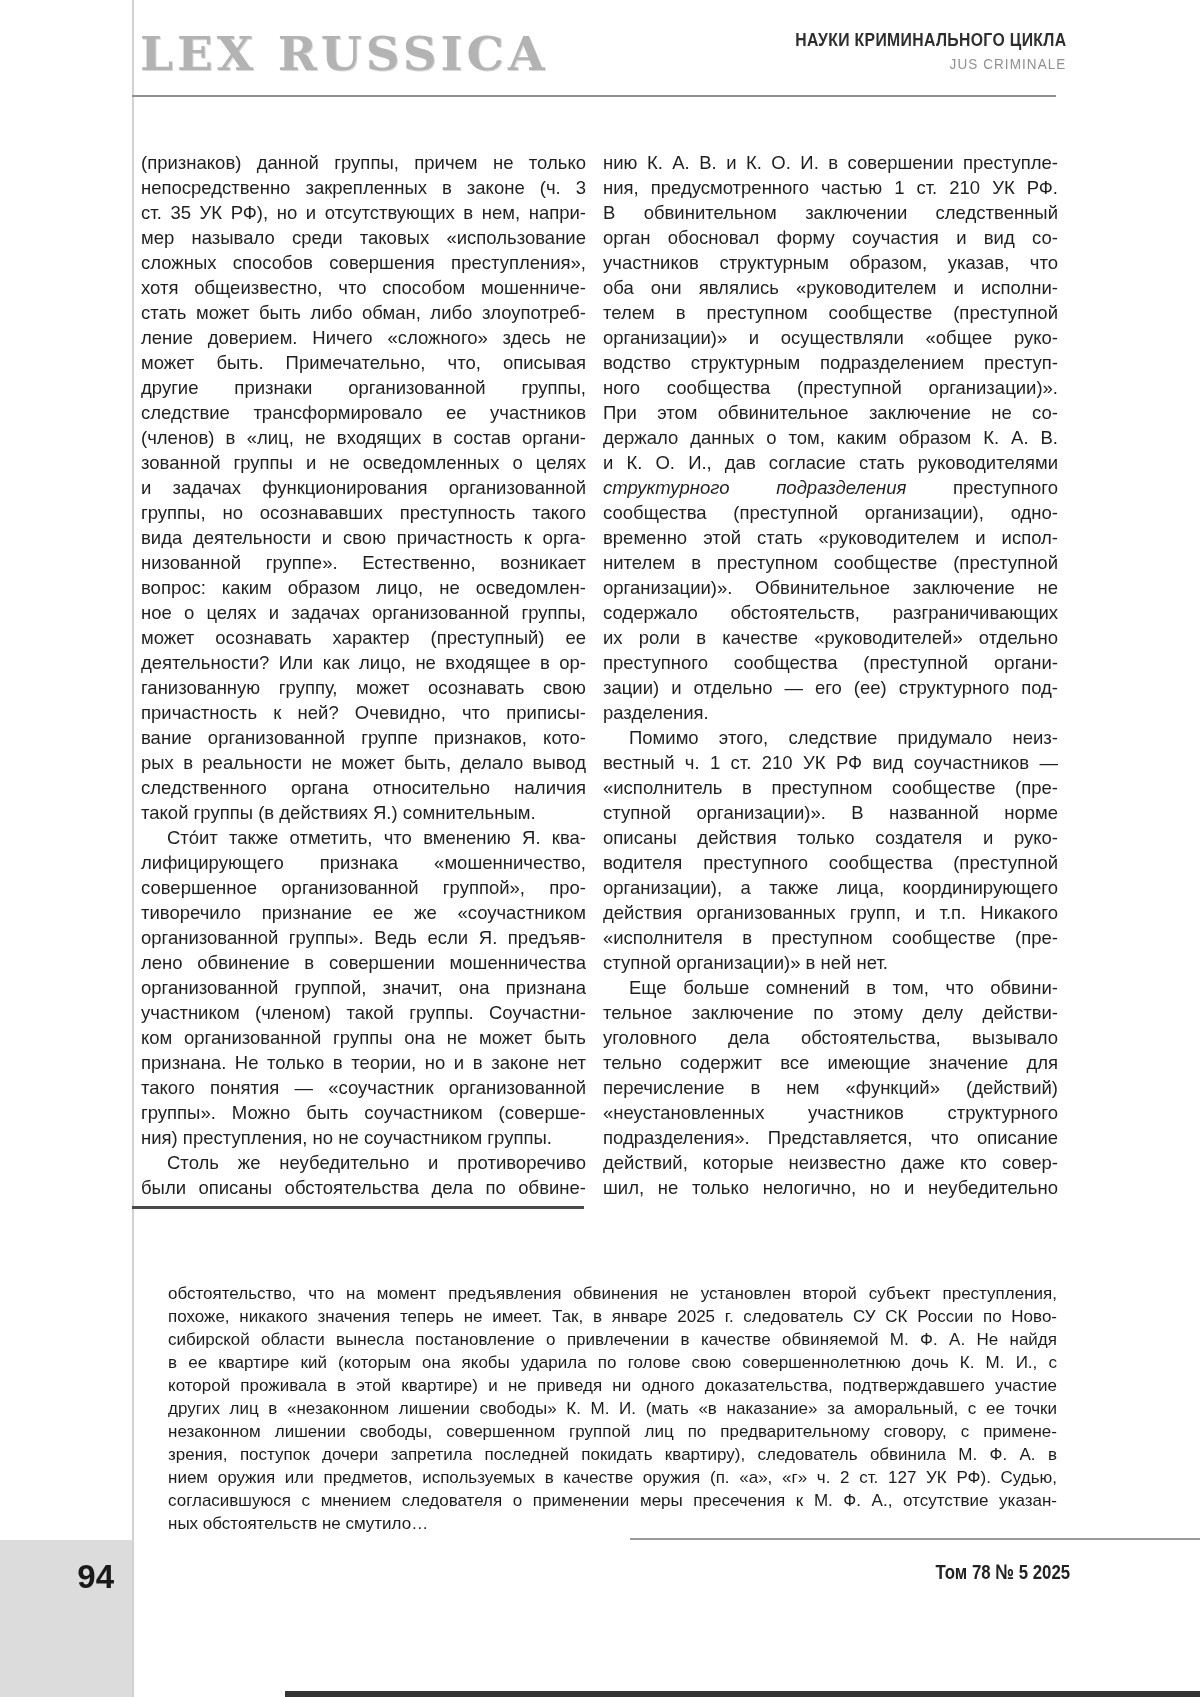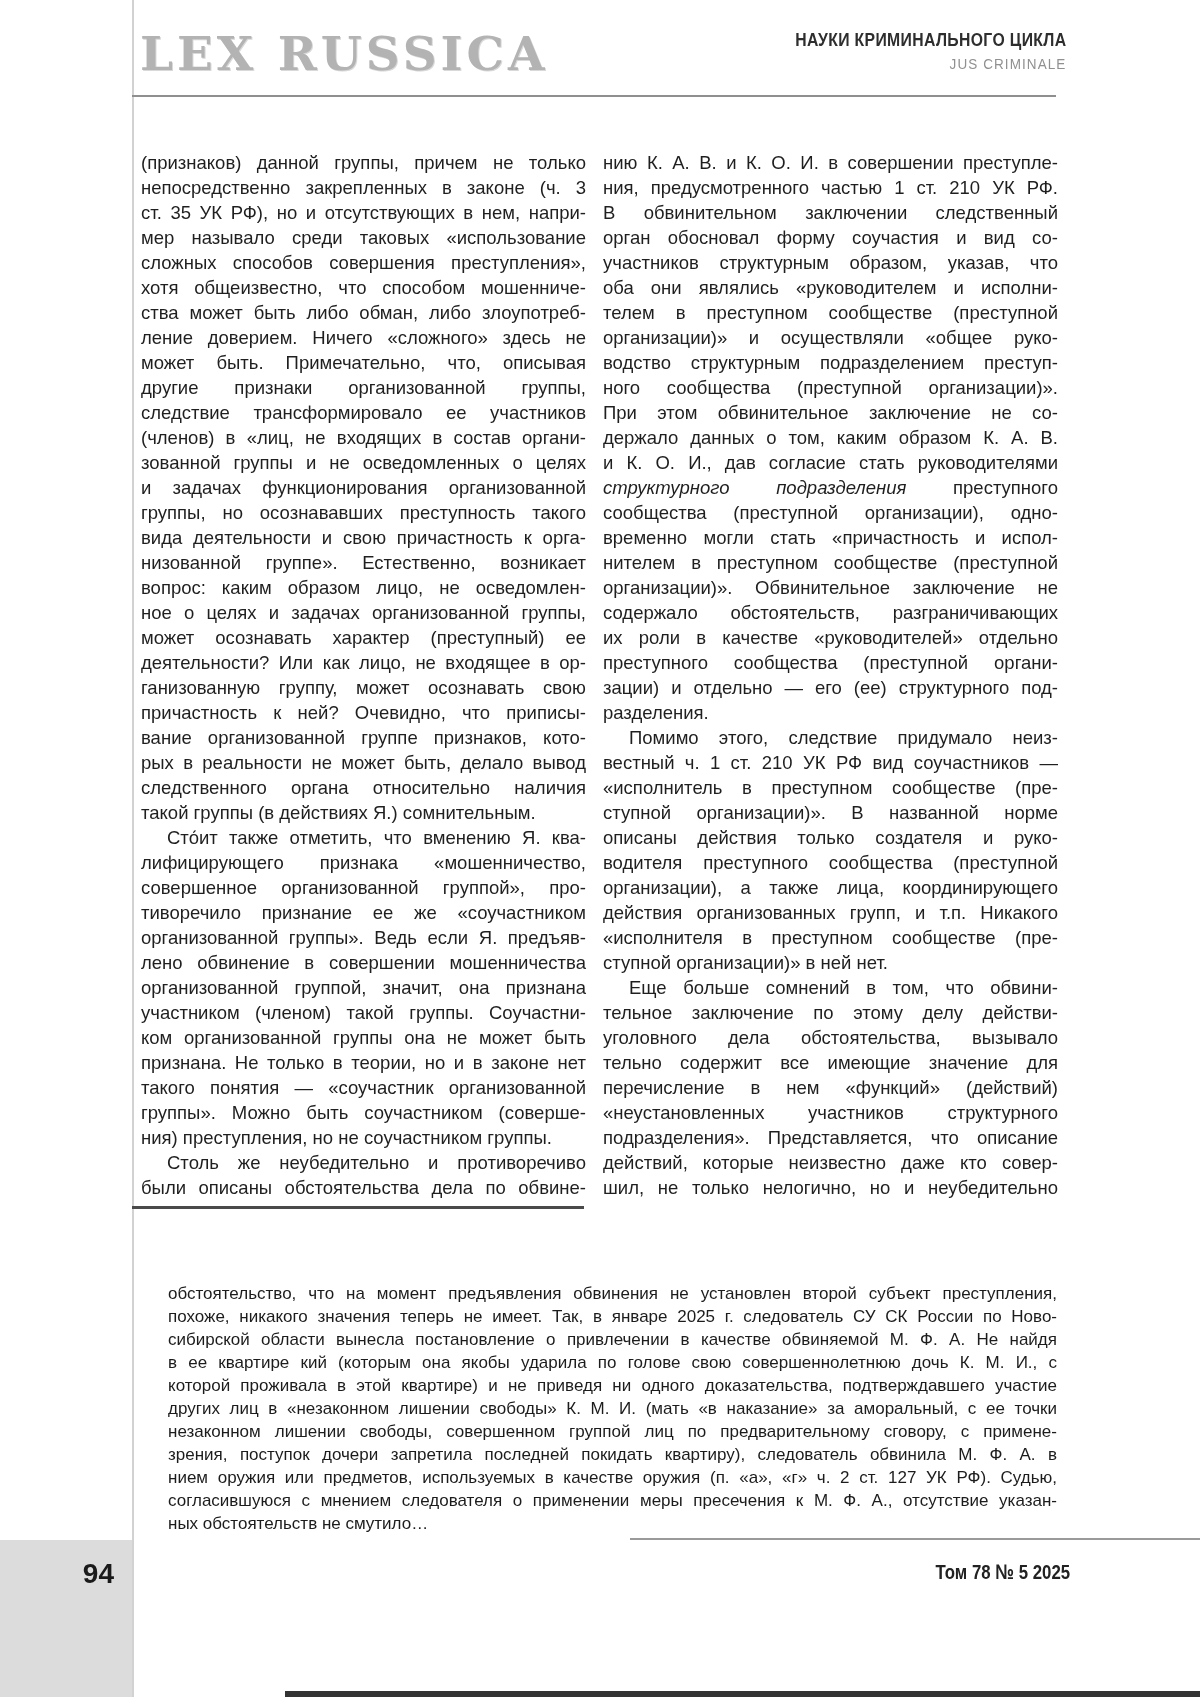--- a/index.html
+++ b/index.html
@@ -79,21 +79,21 @@
     position:absolute;right:138px;top:1560px;
     font-size:21px;font-weight:bold;color:#222;
     transform:scaleX(0.8);transform-origin:100% 0;
     white-space:nowrap;
   }
   .page-number-panel{
     position:absolute;left:0;top:1540px;width:132px;height:157px;background:#dcdcdc;
   }
   .page-number{
     position:absolute;right:18px;top:18px;
-    font-size:28px;font-weight:bold;color:#1a1a1a;
+    font-size:33px;font-weight:bold;color:#1a1a1a;
   }
   .bottom-edge-bar{
     position:absolute;left:285px;top:1691px;width:915px;height:6px;background:#333;
   }
 </style>
 </head>
 <body>
 
 <div id="page">
 
@@ -109,21 +109,21 @@
   <div class="header-rule"></div>
 
   <div class="col" id="col-left">
 
   <div class="tline">(признаков) данной группы, причем не только</div>
       <div class="tline">непосредственно закрепленных в законе (ч. 3</div>
       <div class="tline">ст. 35 УК РФ), но и отсутствующих в нем, напри-</div>
       <div class="tline">мер называло среди таковых «использование</div>
       <div class="tline">сложных способов совершения преступления»,</div>
       <div class="tline">хотя общеизвестно, что способом мошенниче-</div>
-      <div class="tline">ства может быть либо обман, либо злоупотреб-</div>
+      <div class="tline">стать может быть либо обман, либо злоупотреб-</div>
       <div class="tline">ление доверием. Ничего «сложного» здесь не</div>
       <div class="tline">может быть. Примечательно, что, описывая</div>
       <div class="tline">другие признаки организованной группы,</div>
       <div class="tline">следствие трансформировало ее участников</div>
       <div class="tline">(членов) в «лиц, не входящих в состав органи-</div>
       <div class="tline">зованной группы и не осведомленных о целях</div>
       <div class="tline">и задачах функционирования организованной</div>
       <div class="tline">группы, но осознававших преступность такого</div>
       <div class="tline">вида деятельности и свою причастность к орга-</div>
       <div class="tline">низованной группе». Естественно, возникает</div>
@@ -164,21 +164,21 @@
       <div class="tline">оба они являлись «руководителем и исполни-</div>
       <div class="tline">телем в преступном сообществе (преступной</div>
       <div class="tline">организации)» и осуществляли «общее руко-</div>
       <div class="tline">водство структурным подразделением преступ-</div>
       <div class="tline">ного сообщества (преступной организации)».</div>
       <div class="tline">При этом обвинительное заключение не со-</div>
       <div class="tline">держало данных о том, каким образом К. А. В.</div>
       <div class="tline">и К. О. И., дав согласие стать руководителями</div>
       <div class="tline"><span class="it">структурного подразделения</span><span> преступного</span></div>
       <div class="tline">сообщества (преступной организации), одно-</div>
-      <div class="tline">временно могли стать «причастность и испол-</div>
+      <div class="tline">временно этой стать «руководителем и испол-</div>
       <div class="tline">нителем в преступном сообществе (преступной</div>
       <div class="tline">организации)». Обвинительное заключение не</div>
       <div class="tline">содержало обстоятельств, разграничивающих</div>
       <div class="tline">их роли в качестве «руководителей» отдельно</div>
       <div class="tline">преступного сообщества (преступной органи-</div>
       <div class="tline">зации) и отдельно — его (ее) структурного под-</div>
       <div class="tline end">разделения.</div>
       <div class="tline ind">Помимо этого, следствие придумало неиз-</div>
       <div class="tline">вестный ч. 1 ст. 210 УК РФ вид соучастников —</div>
       <div class="tline">«исполнитель в преступном сообществе (пре-</div>

